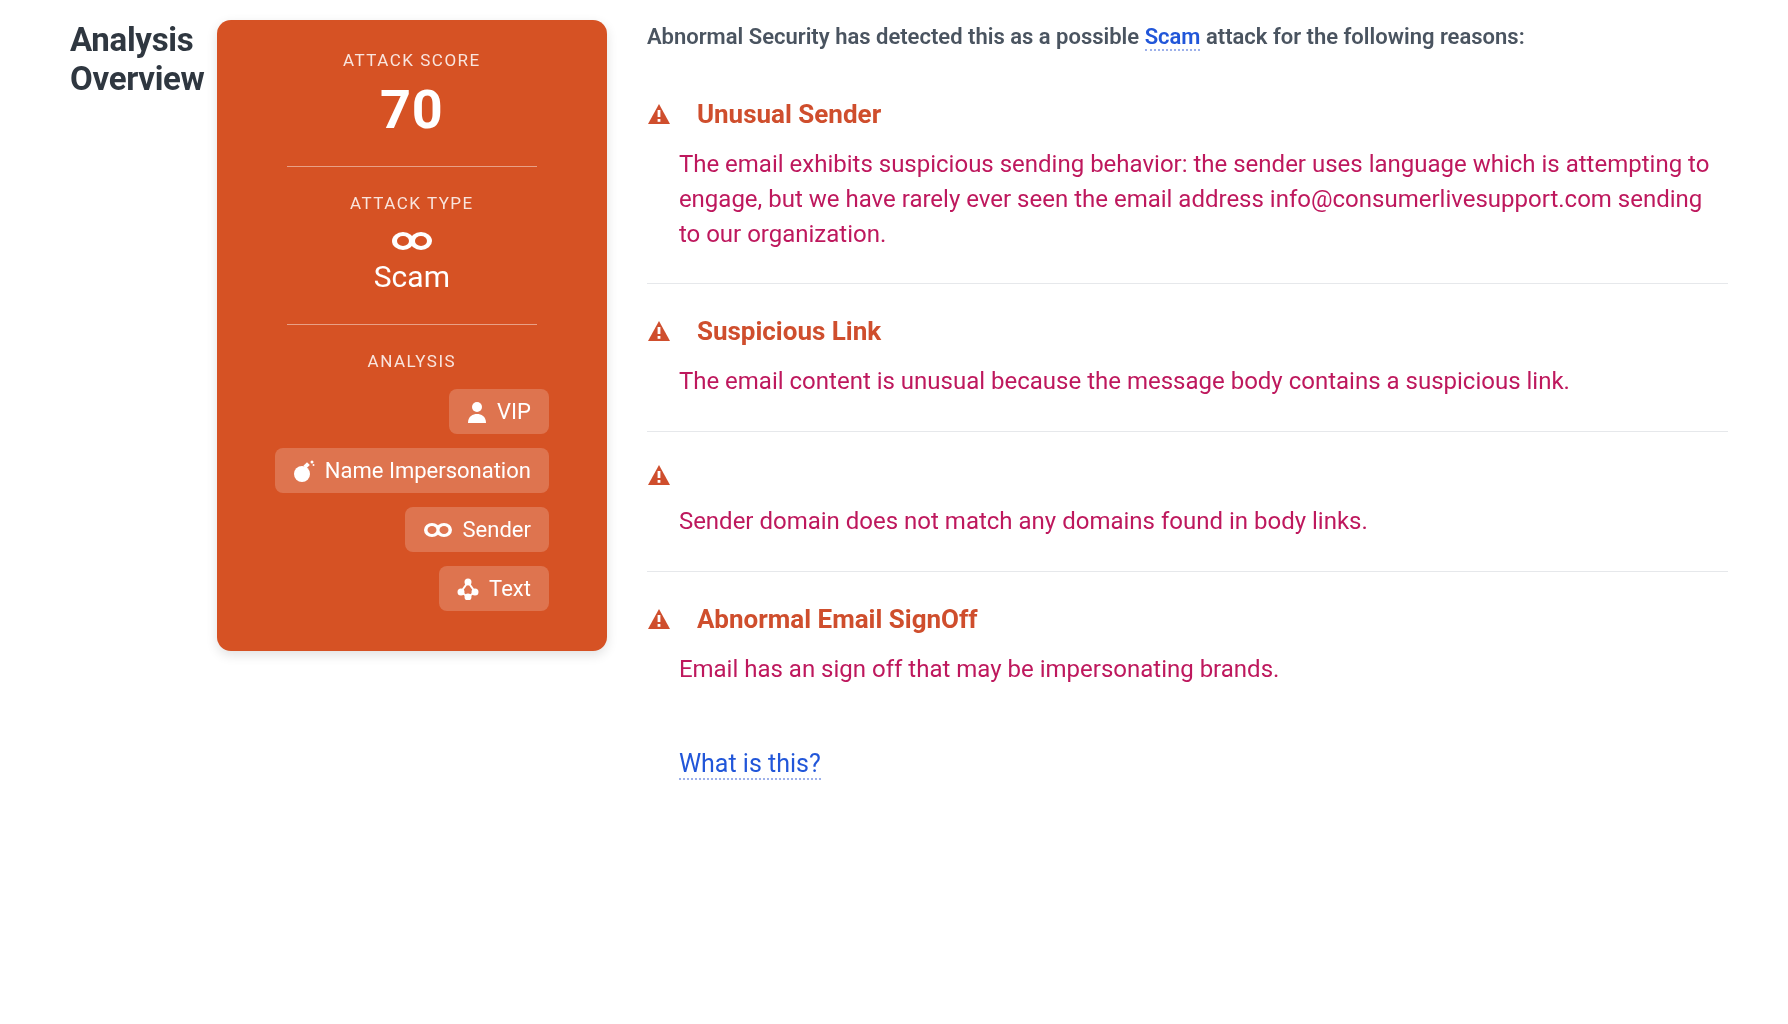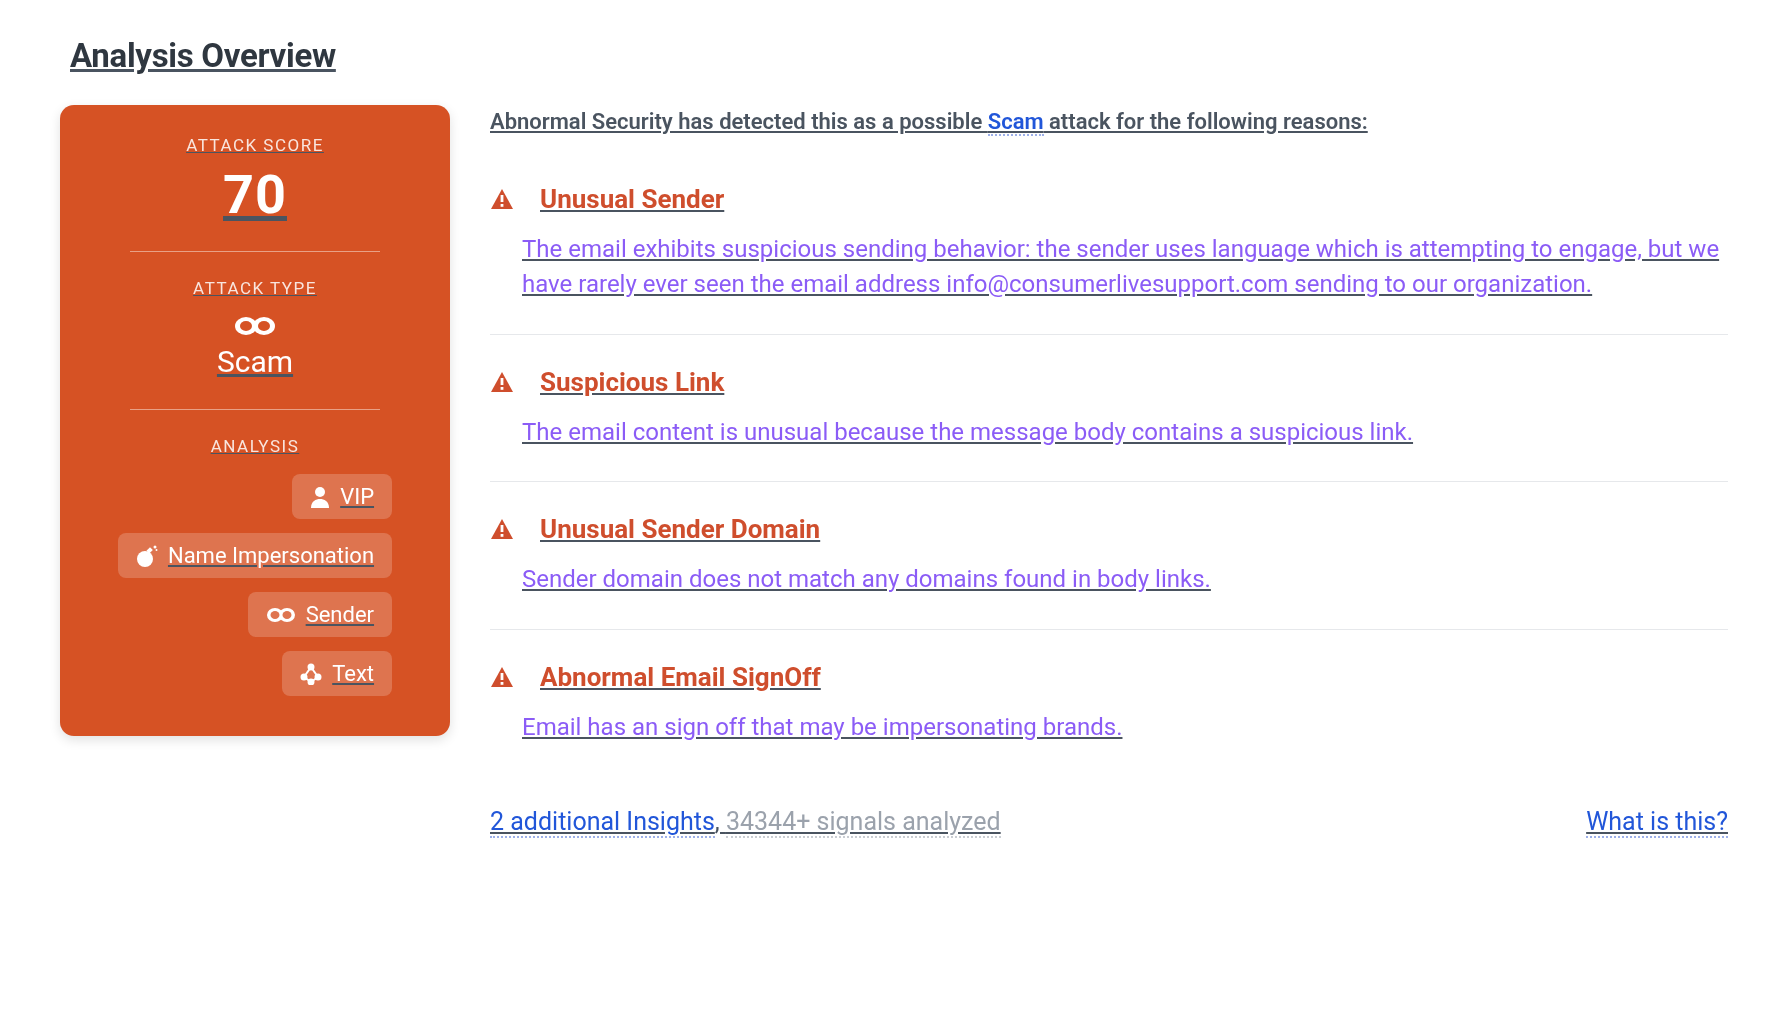--- a/index.html
+++ b/index.html
@@ -9,23 +9,21 @@
   }
   body {
     font-family: -apple-system, BlinkMacSystemFont, "Segoe UI", Roboto, Helvetica, Arial, sans-serif;
     background: #ffffff;
     color: #4a5460;
     width: 1788px;
     padding: 0;
   }
   .container {
     display: flex;
-    flex-direction: column;
-    padding: 36px 60px;
-    text-decoration: underline;
+    padding: 20px 60px;
   }
   .page-title {
     font-size: 33px;
     font-weight: 700;
     color: #2f3740;
     margin-bottom: 30px;
     letter-spacing: -0.3px;
     padding-left: 10px;
   }
   .content {
@@ -121,21 +119,21 @@
     gap: 26px;
     margin-bottom: 18px;
   }
   .insight-title {
     font-size: 26px;
     font-weight: 700;
     color: #cf4e2d;
   }
   .insight-desc {
     font-size: 24px;
-    color: #8b5cf6;
+    color: #be185d;
     line-height: 1.45;
     margin-left: 32px;
   }
   .footer {
     display: flex;
     justify-content: space-between;
     align-items: baseline;
     font-size: 25px;
     margin-top: 30px;
   }
@@ -268,42 +266,38 @@
   </div>
           <div class="insight">
     <div class="insight-header">
       <span class="icon-warn">
                 <svg width="24" height="22" viewBox="0 0 24 22">
                   <path d="M12 1 L23 21 L1 21 Z" fill="#cf4e2d"></path>
                   <rect x="10.6" y="7" width="2.8" height="7" fill="white"></rect>
                   <rect x="10.6" y="16" width="2.8" height="2.8" fill="white"></rect>
                 </svg>
               </span>
-      <span class="insight-title">Unusual Sender Domain</span>
     </div>
     <div class="insight-desc">Sender domain does not match any domains found in body links.</div>
   </div>
           <div class="insight">
     <div class="insight-header">
       <span class="icon-warn">
                 <svg width="24" height="22" viewBox="0 0 24 22">
                   <path d="M12 1 L23 21 L1 21 Z" fill="#cf4e2d"></path>
                   <rect x="10.6" y="7" width="2.8" height="7" fill="white"></rect>
                   <rect x="10.6" y="16" width="2.8" height="2.8" fill="white"></rect>
                 </svg>
               </span>
       <span class="insight-title">Abnormal Email SignOff</span>
     </div>
     <div class="insight-desc">Email has an sign off that may be impersonating brands.</div>
   </div>
         </div>
 
       <div class="footer">
-        <div class="footer-left">
-          <a href="#">2 additional Insights</a><span>, </span><span class="muted">34344+ signals analyzed</span>
-        </div>
         <div class="footer-right">
           <a href="#">What is this?</a>
         </div>
       </div>
     </div>
   </div>
 </div>
 
 </body></html>

